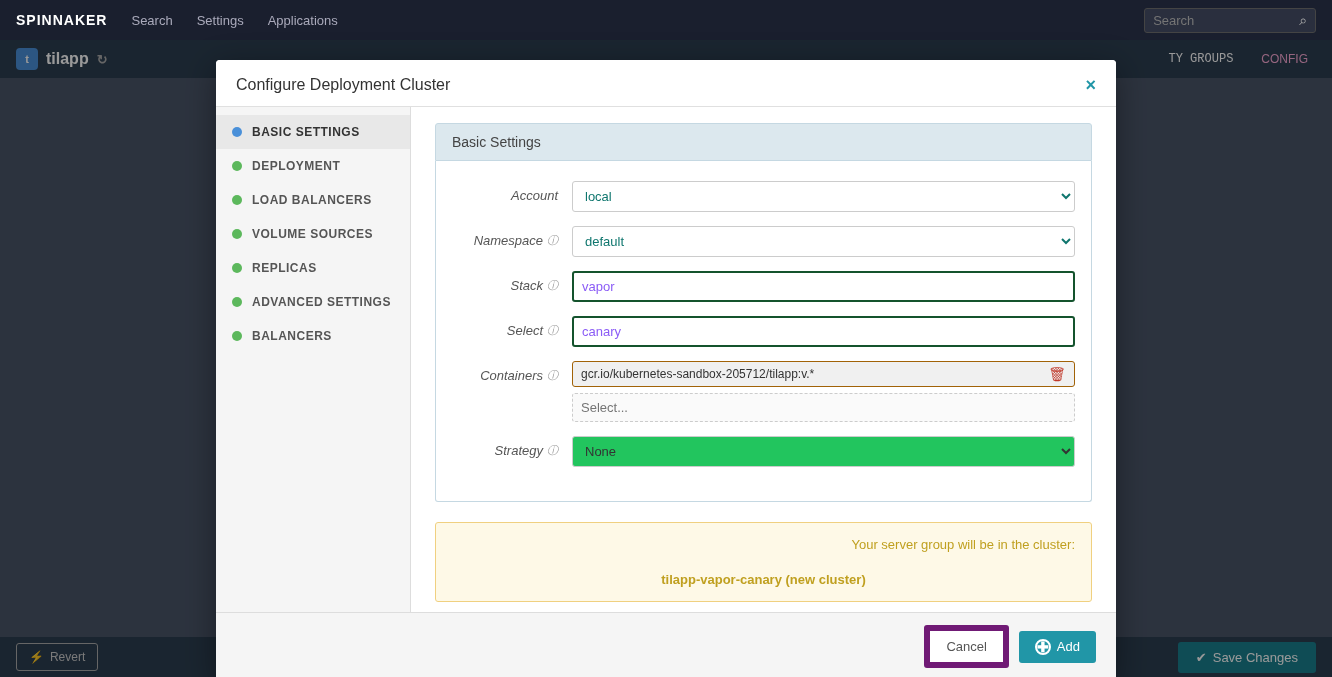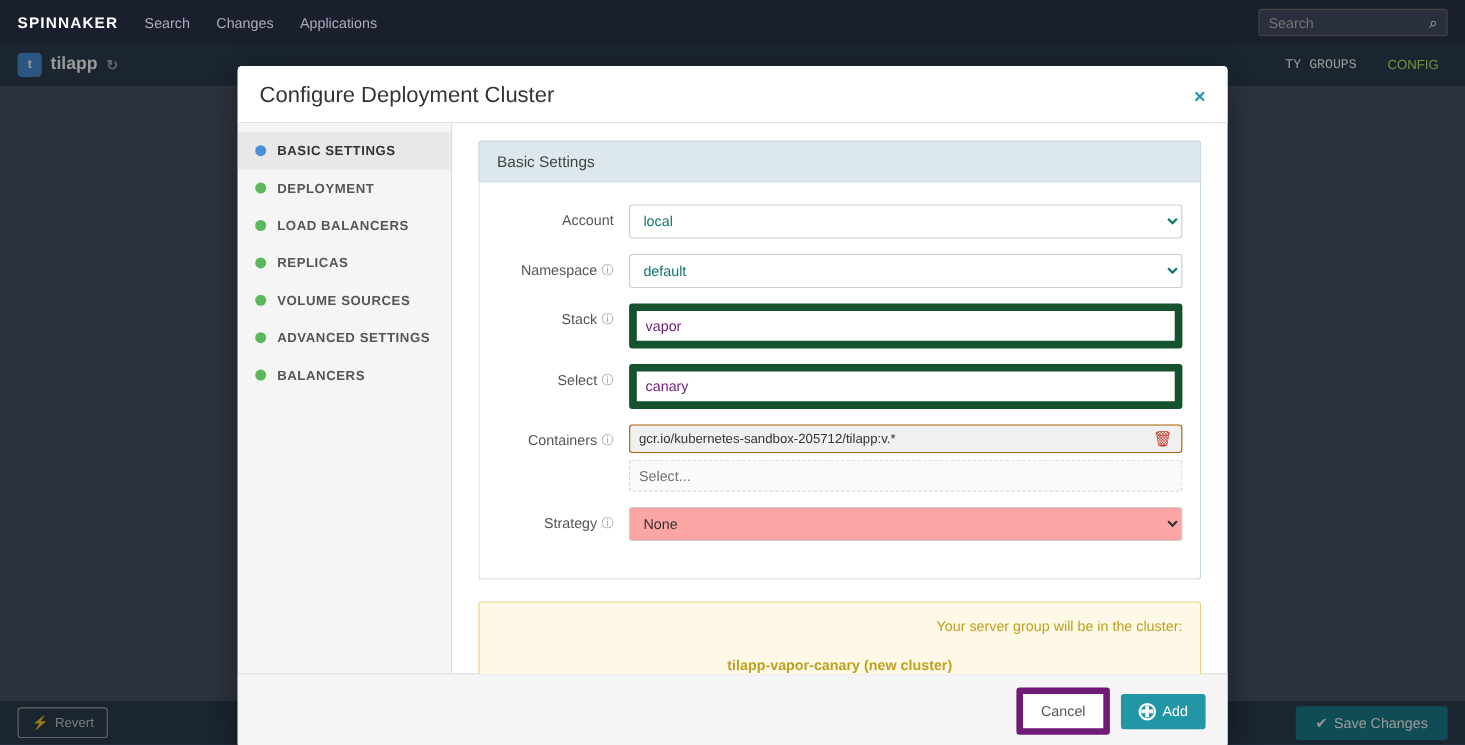--- a/index.html
+++ b/index.html
@@ -66,21 +66,21 @@
       display: flex;
       align-items: center;
       gap: 8px;
     }
     .sub-nav .nav-tabs {
       margin-left: auto;
       display: flex;
       gap: 12px;
     }
     .sub-nav .nav-tab {
-      color: #bef264;
+      color: #f9a8d4;
       font-size: 12px;
       cursor: pointer;
       padding: 4px 8px;
     }
     .sub-nav .nav-tab.active { color: #fff; font-family: Liberation Mono, monospace; }
 
     
     .overlay {
       position: absolute;
       top: 0; left: 0; right: 0; bottom: 0;
@@ -105,21 +105,21 @@
     }
     .modal-header {
       background: #fff;
       padding: 16px 20px 12px;
       display: flex;
       align-items: center;
       justify-content: space-between;
       border-bottom: 1px solid #e0e0e0;
     }
     .modal-title {
-      font-size: 20px;
+      font-size: 16px;
       font-weight: 400;
       color: #333;
     }
     .modal-close {
       color: #2196a7;
       cursor: pointer;
       font-size: 18px;
       font-weight: bold;
       line-height: 1;
     }
@@ -200,20 +200,21 @@
       padding-right: 14px;
       padding-top: 7px;
       font-size: 13px;
       color: #555;
       font-weight: 500;
       flex-shrink: 0;
       display: flex;
       align-items: center;
       justify-content: flex-end;
       gap: 4px;
+      font-style: italic;
     }
     .info-icon {
       color: #999;
       font-size: 11px;
       cursor: help;
     }
     .form-control-wrapper {
       flex: 1;
     }
     .form-select {
@@ -222,24 +223,24 @@
       border: 1px solid #ccc;
       border-radius: 3px;
       font-size: 13px;
       color: #0f766e;
       background: #fff;
       appearance: auto;
     }
     .form-input {
       width: 100%;
       padding: 6px 8px;
-      border: 7px solid #14532d;
-      border-radius: 3px;
-      font-size: 13px;
-      color: #701a75;
+      border: 2px solid #14532d;
+      border-radius: 3px;
+      font-size: 13px;
+      color: #8b5cf6;
     }
 
     
     .container-tag {
       display: flex;
       align-items: center;
       background: #f0f0f0;
       border: 1px solid #a16207;
       border-radius: 3px;
       padding: 4px 8px;
@@ -270,21 +271,21 @@
       gap: 8px;
       align-items: center;
     }
     .strategy-select {
       flex: 1;
       padding: 6px 8px;
       border: 1px solid #ccc;
       border-radius: 3px;
       font-size: 13px;
       color: #333;
-      background: #fca5a5;
+      background: #22c55e;
     }
 
     
     .info-box {
       background: #fef9e7;
       border: 1px solid #f0d080;
       border-radius: 3px;
       padding: 14px 16px;
       text-align: center;
       margin-bottom: 20px;
@@ -394,21 +395,21 @@
       align-items: center;
       gap: 6px;
     }
   </style>
 </head>
 <body>
 
 <nav class="top-nav">
   <span class="brand">SPINNAKER</span>
   <span class="nav-link">Search</span>
-  <span class="nav-link">Changes</span>
+  <span class="nav-link">Settings</span>
   <span class="nav-link">Applications</span>
   <div class="search-box">
     <input type="text" placeholder="Search" style="">
     <span class="search-icon">⌕</span>
   </div>
 </nav>
 
 <div class="page-bg">
   <div class="sub-nav">
     <div class="app-title">
@@ -440,25 +441,25 @@
           <div class="sidebar-item">
             <span class="dot dot-green"></span>
             <span>DEPLOYMENT</span>
           </div>
           <div class="sidebar-item">
             <span class="dot dot-green"></span>
             <span>LOAD BALANCERS</span>
           </div>
           <div class="sidebar-item">
             <span class="dot dot-green"></span>
-            <span>REPLICAS</span>
+            <span>VOLUME SOURCES</span>
           </div>
           <div class="sidebar-item">
             <span class="dot dot-green"></span>
-            <span>VOLUME SOURCES</span>
+            <span>REPLICAS</span>
           </div>
           <div class="sidebar-item">
             <span class="dot dot-green"></span>
             <span>ADVANCED SETTINGS</span>
           </div>
           <div class="sidebar-item">
             <span class="dot dot-green"></span>
             <span>BALANCERS</span>
           </div>
         </div>

